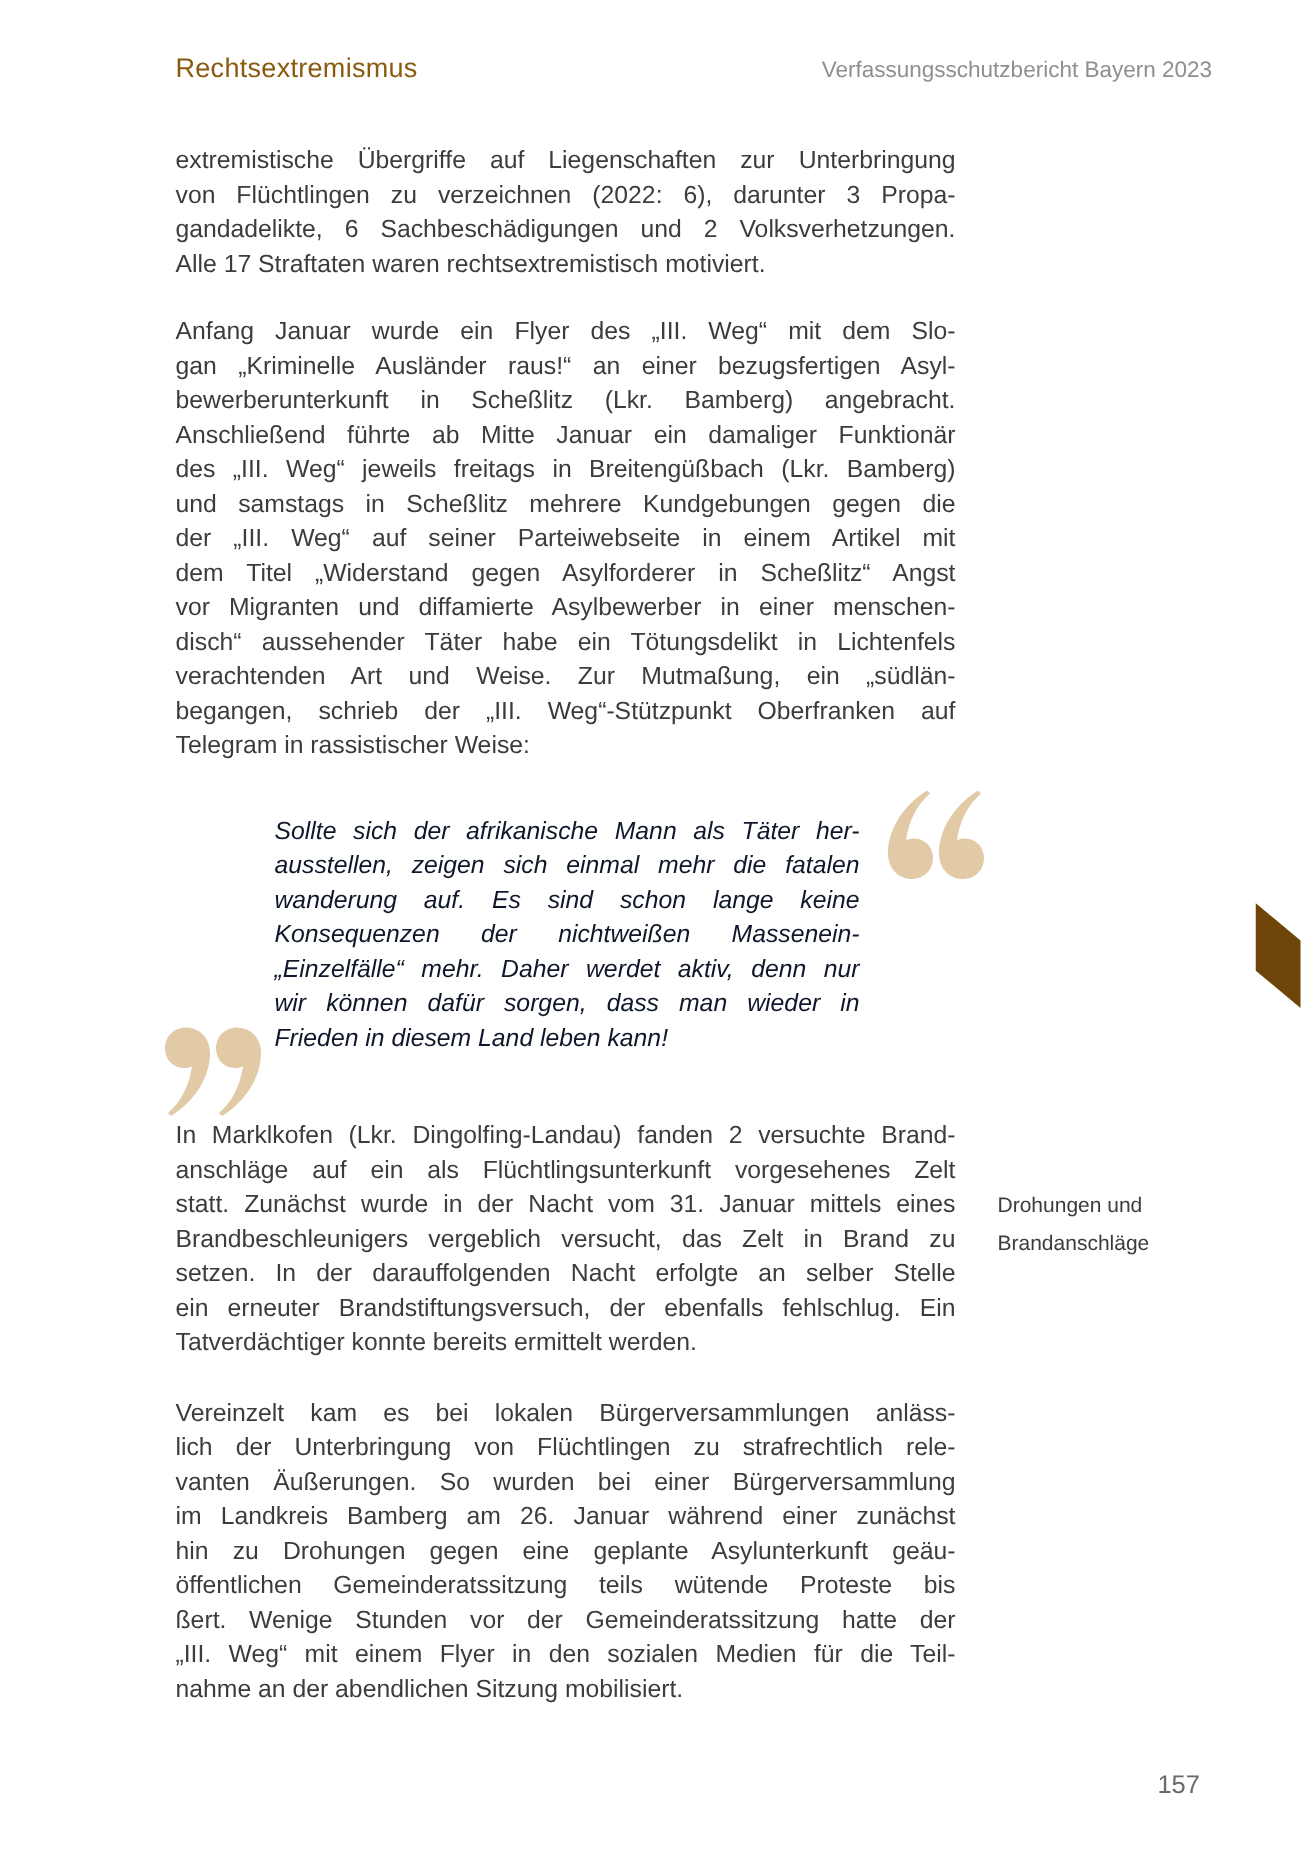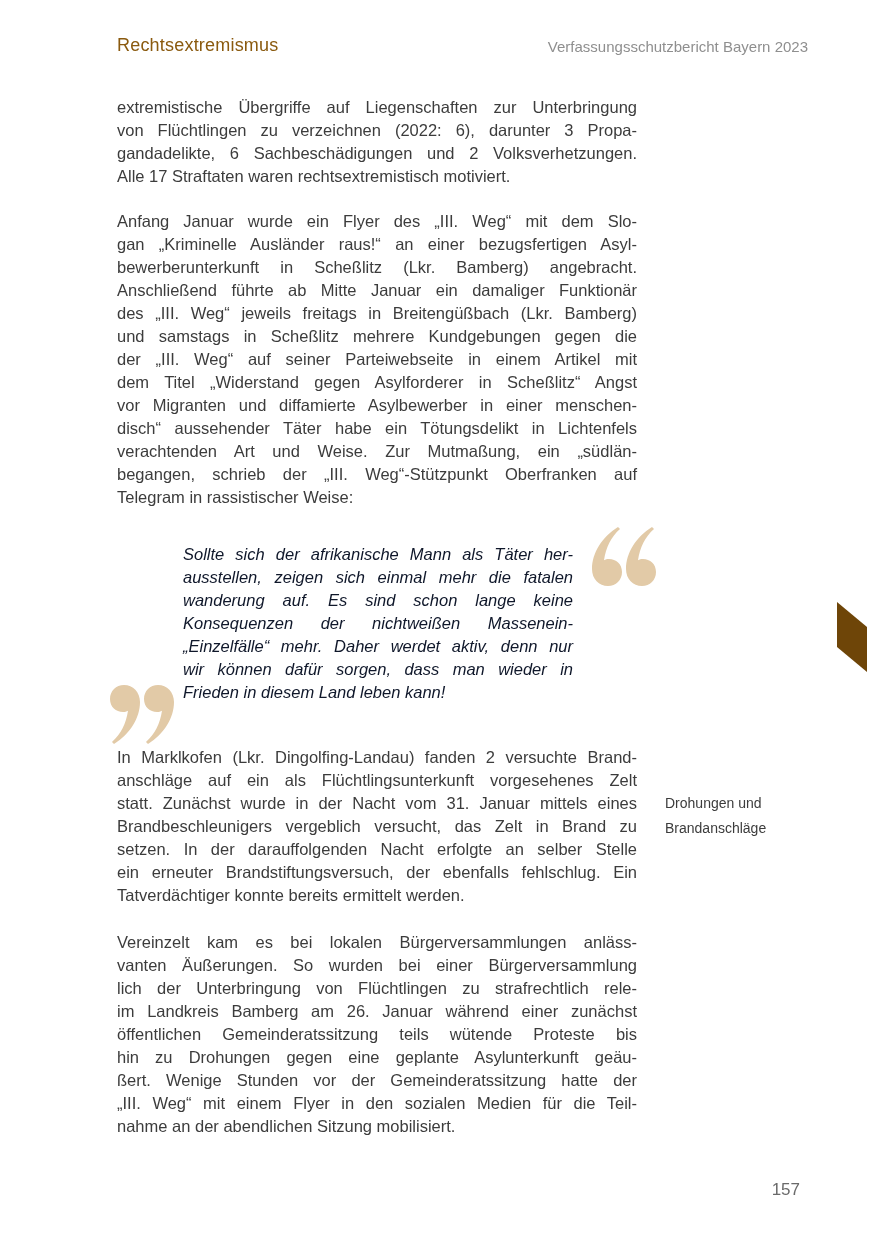--- a/index.html
+++ b/index.html
@@ -157,25 +157,25 @@
       <div class="tline">In Marklkofen (Lkr. Dingolfing-Landau) fanden 2 versuchte Brand-</div>
       <div class="tline">anschläge auf ein als Flüchtlingsunterkunft vorgesehenes Zelt</div>
       <div class="tline">statt. Zunächst wurde in der Nacht vom 31. Januar mittels eines</div>
       <div class="tline">Brandbeschleunigers vergeblich versucht, das Zelt in Brand zu</div>
       <div class="tline">setzen. In der darauffolgenden Nacht erfolgte an selber Stelle</div>
       <div class="tline">ein erneuter Brandstiftungsversuch, der ebenfalls fehlschlug. Ein</div>
       <div class="tline last">Tatverdächtiger konnte bereits ermittelt werden.</div>
     </div>
   <div class="par" id="par-3">
       <div class="tline">Vereinzelt kam es bei lokalen Bürgerversammlungen anläss-</div>
+      <div class="tline">lich der Unterbringung von Flüchtlingen zu strafrechtlich rele-</div>
       <div class="tline">vanten Äußerungen. So wurden bei einer Bürgerversammlung</div>
-      <div class="tline">lich der Unterbringung von Flüchtlingen zu strafrechtlich rele-</div>
       <div class="tline">im Landkreis Bamberg am 26. Januar während einer zunächst</div>
+      <div class="tline">hin zu Drohungen gegen eine geplante Asylunterkunft geäu-</div>
       <div class="tline">öffentlichen Gemeinderatssitzung teils wütende Proteste bis</div>
-      <div class="tline">hin zu Drohungen gegen eine geplante Asylunterkunft geäu-</div>
       <div class="tline">ßert. Wenige Stunden vor der Gemeinderatssitzung hatte der</div>
       <div class="tline">„III. Weg“ mit einem Flyer in den sozialen Medien für die Teil-</div>
       <div class="tline last">nahme an der abendlichen Sitzung mobilisiert.</div>
     </div>
 
   <div class="margin-note">Drohungen und Brandanschläge</div>
 
   <div class="bookmark">
     <svg width="38" height="72" viewBox="0 0 38 72" aria-hidden="true">
       <polygon points="0,0 30,25 30,70 0,45" fill="#6e4508"></polygon>

